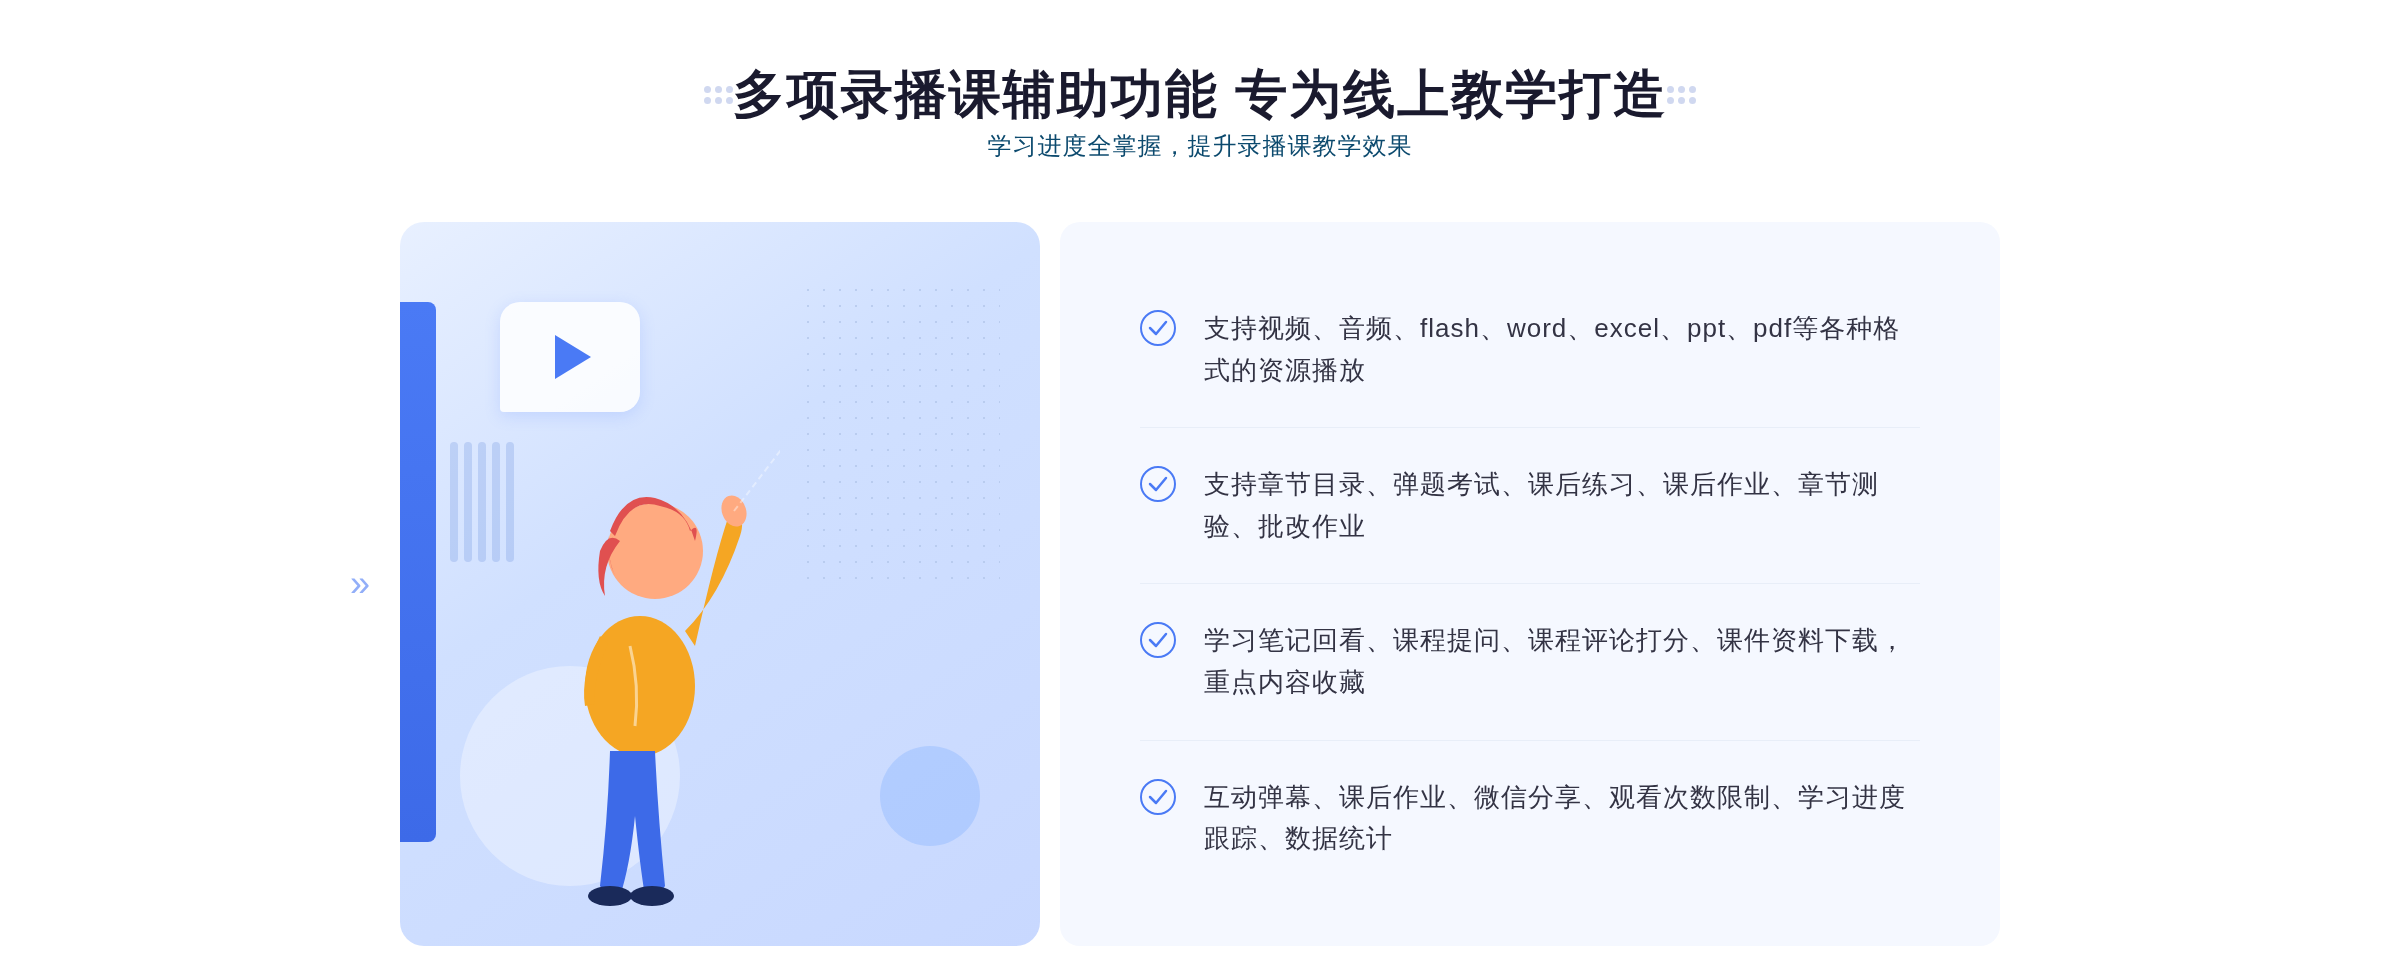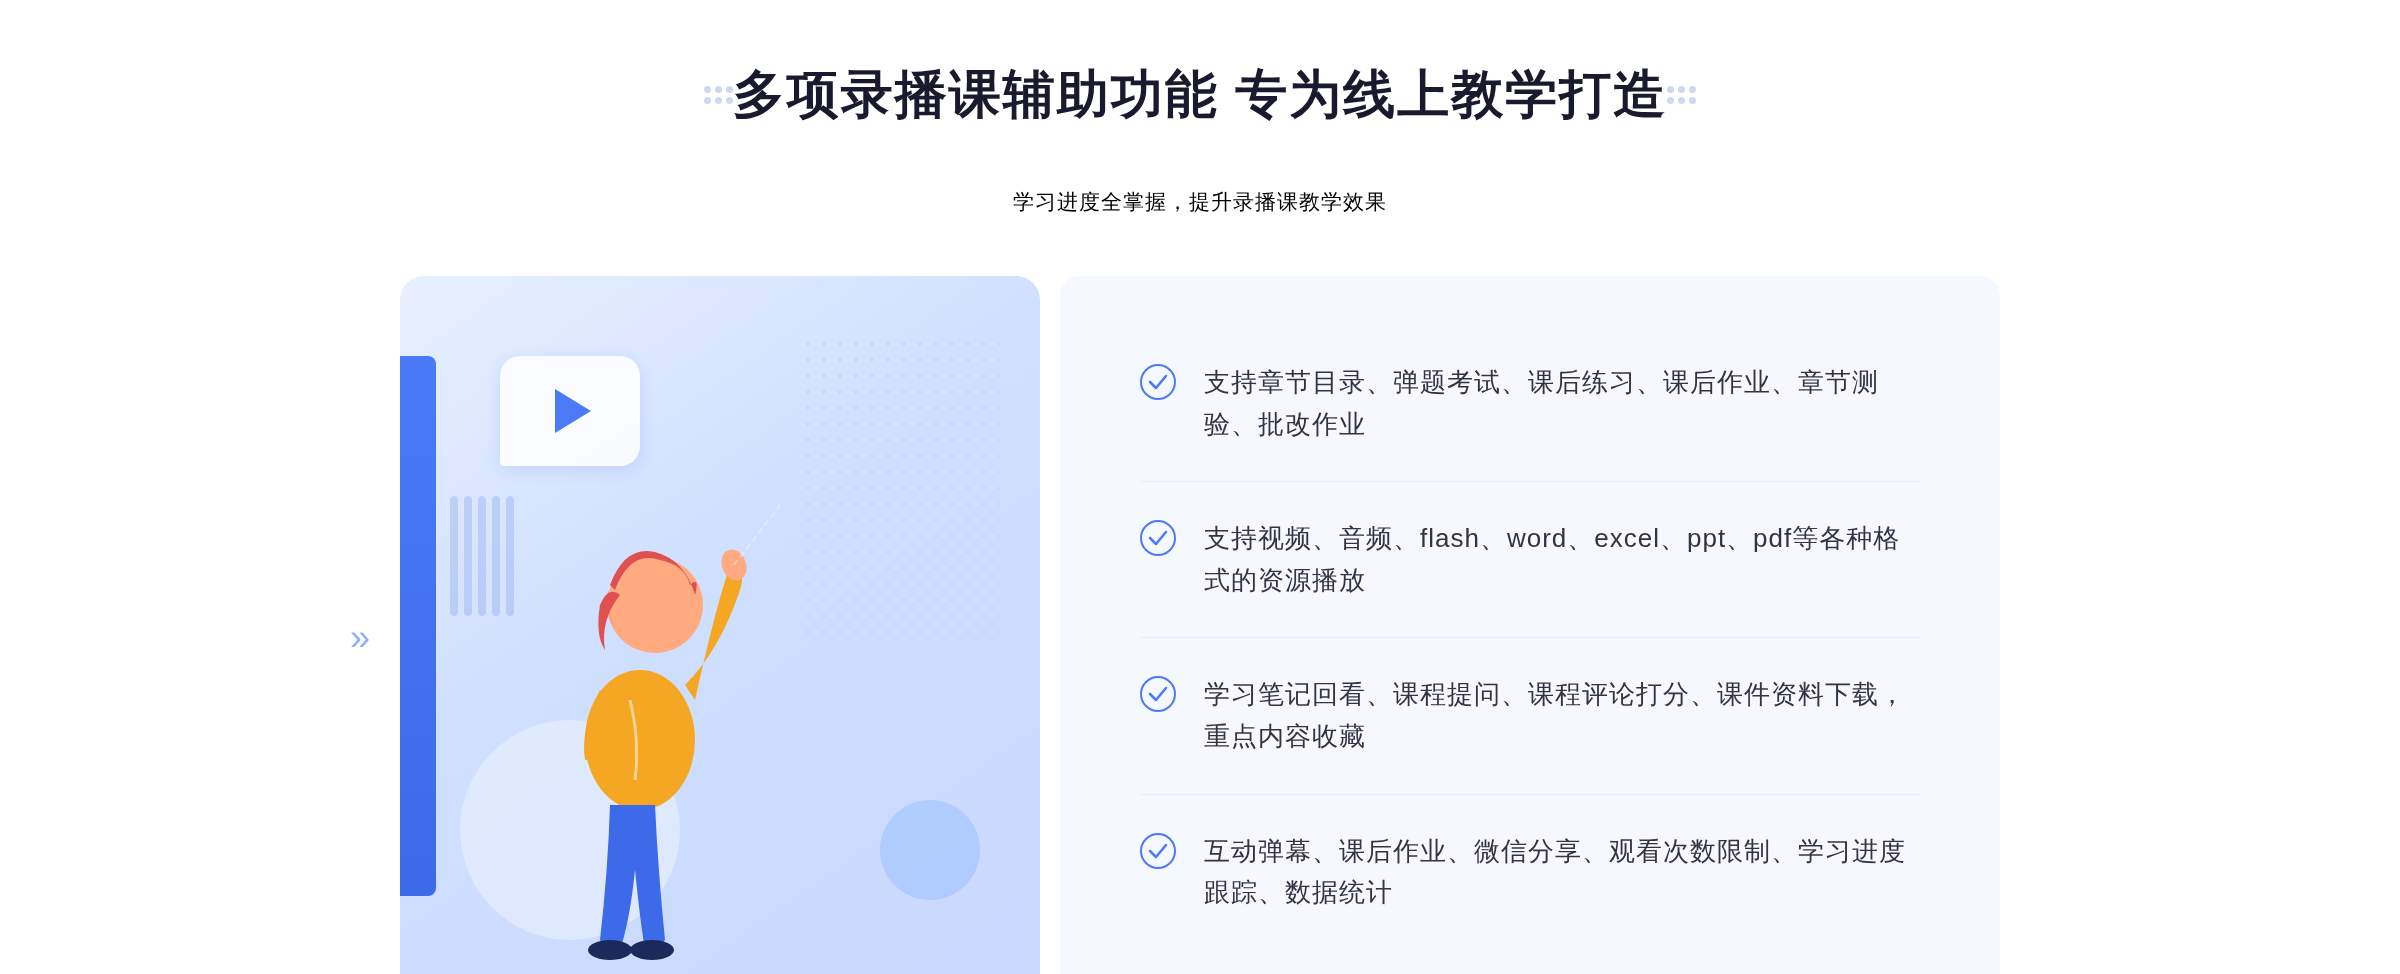--- a/index.html
+++ b/index.html
@@ -31,21 +31,21 @@
     .header-section {
       display: flex;
       flex-direction: column;
       align-items: center;
       margin-bottom: 60px;
     }
 
     .title-row {
       display: flex;
       align-items: center;
-      margin-bottom: 32px;
+      margin-bottom: 0;
       text-align: center;
     }
 
     .title-dots {
       display: flex;
       gap: 5px;
       align-items: center;
     }
 
     .dot-grid {
@@ -64,24 +64,23 @@
     }
 
     .main-title {
       font-size: 52px;
       font-weight: 700;
       color: #1a1a2e;
       letter-spacing: 2px;
     }
 
     .subtitle {
-      font-size: 21px;
-      color: #000000;
+      font-size: 24px;
+      color: #0c4a6e;
       letter-spacing: 1px;
-      margin-top: 26px;
     }
 
     .content-section {
       display: flex;
       align-items: stretch;
       width: 1600px;
       gap: 0;
       background: #ffffff;
       border-radius: 24px;
       overflow: visible;
@@ -348,31 +347,31 @@
 
     <div class="features-area">
 
       <div class="feature-item">
         <span class="check-icon">
           <svg viewBox="0 0 36 36" fill="none" xmlns="http://www.w3.org/2000/svg">
             <circle cx="18" cy="18" r="17" stroke="#4a7af5" stroke-width="2"></circle>
             <path d="M10 18 L16 24 L26 12" stroke="#4a7af5" stroke-width="2.5" stroke-linecap="round" stroke-linejoin="round"></path>
           </svg>
         </span>
-        <span class="feature-text">支持章节目录、弹题考试、课后练习、课后作业、章节测验、批改作业</span>
+        <span class="feature-text">支持视频、音频、flash、word、excel、ppt、pdf等各种格式的资源播放</span>
       </div>
 
       <div class="feature-item">
         <span class="check-icon">
           <svg viewBox="0 0 36 36" fill="none" xmlns="http://www.w3.org/2000/svg">
             <circle cx="18" cy="18" r="17" stroke="#4a7af5" stroke-width="2"></circle>
             <path d="M10 18 L16 24 L26 12" stroke="#4a7af5" stroke-width="2.5" stroke-linecap="round" stroke-linejoin="round"></path>
           </svg>
         </span>
-        <span class="feature-text">支持视频、音频、flash、word、excel、ppt、pdf等各种格式的资源播放</span>
+        <span class="feature-text">支持章节目录、弹题考试、课后练习、课后作业、章节测验、批改作业</span>
       </div>
 
       <div class="feature-item">
         <span class="check-icon">
           <svg viewBox="0 0 36 36" fill="none" xmlns="http://www.w3.org/2000/svg">
             <circle cx="18" cy="18" r="17" stroke="#4a7af5" stroke-width="2"></circle>
             <path d="M10 18 L16 24 L26 12" stroke="#4a7af5" stroke-width="2.5" stroke-linecap="round" stroke-linejoin="round"></path>
           </svg>
         </span>
         <span class="feature-text">学习笔记回看、课程提问、课程评论打分、课件资料下载，重点内容收藏</span>

